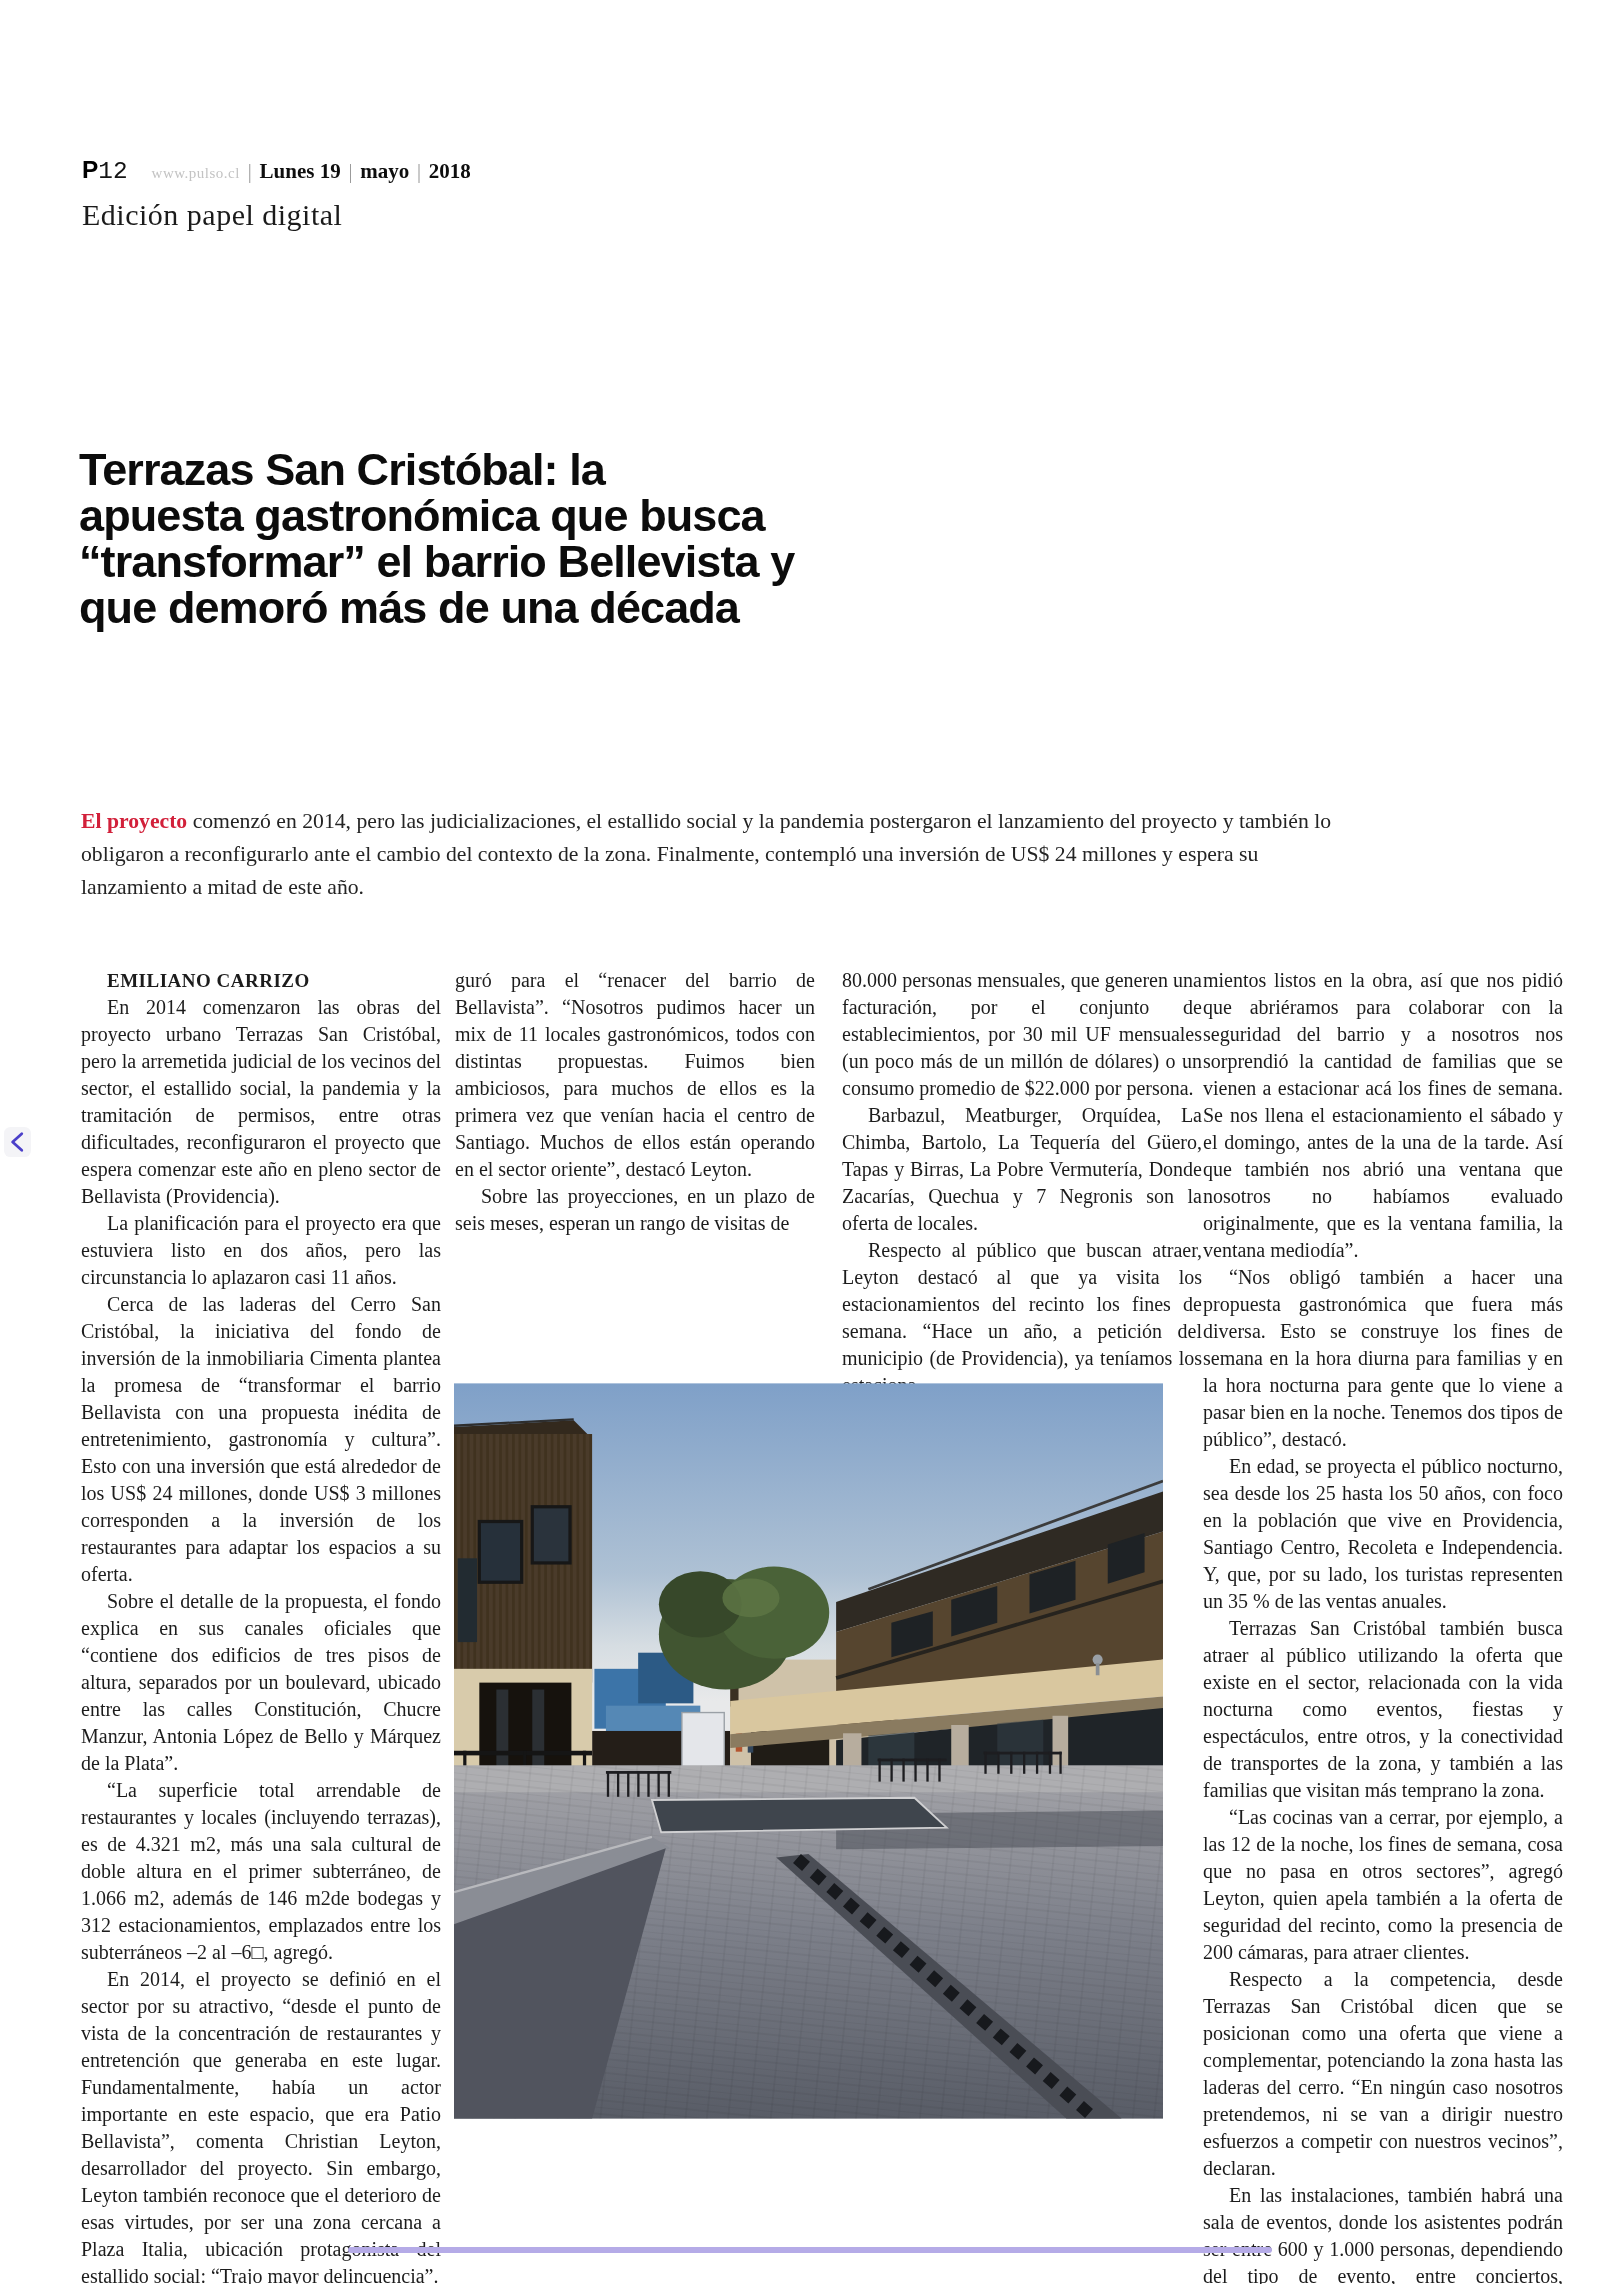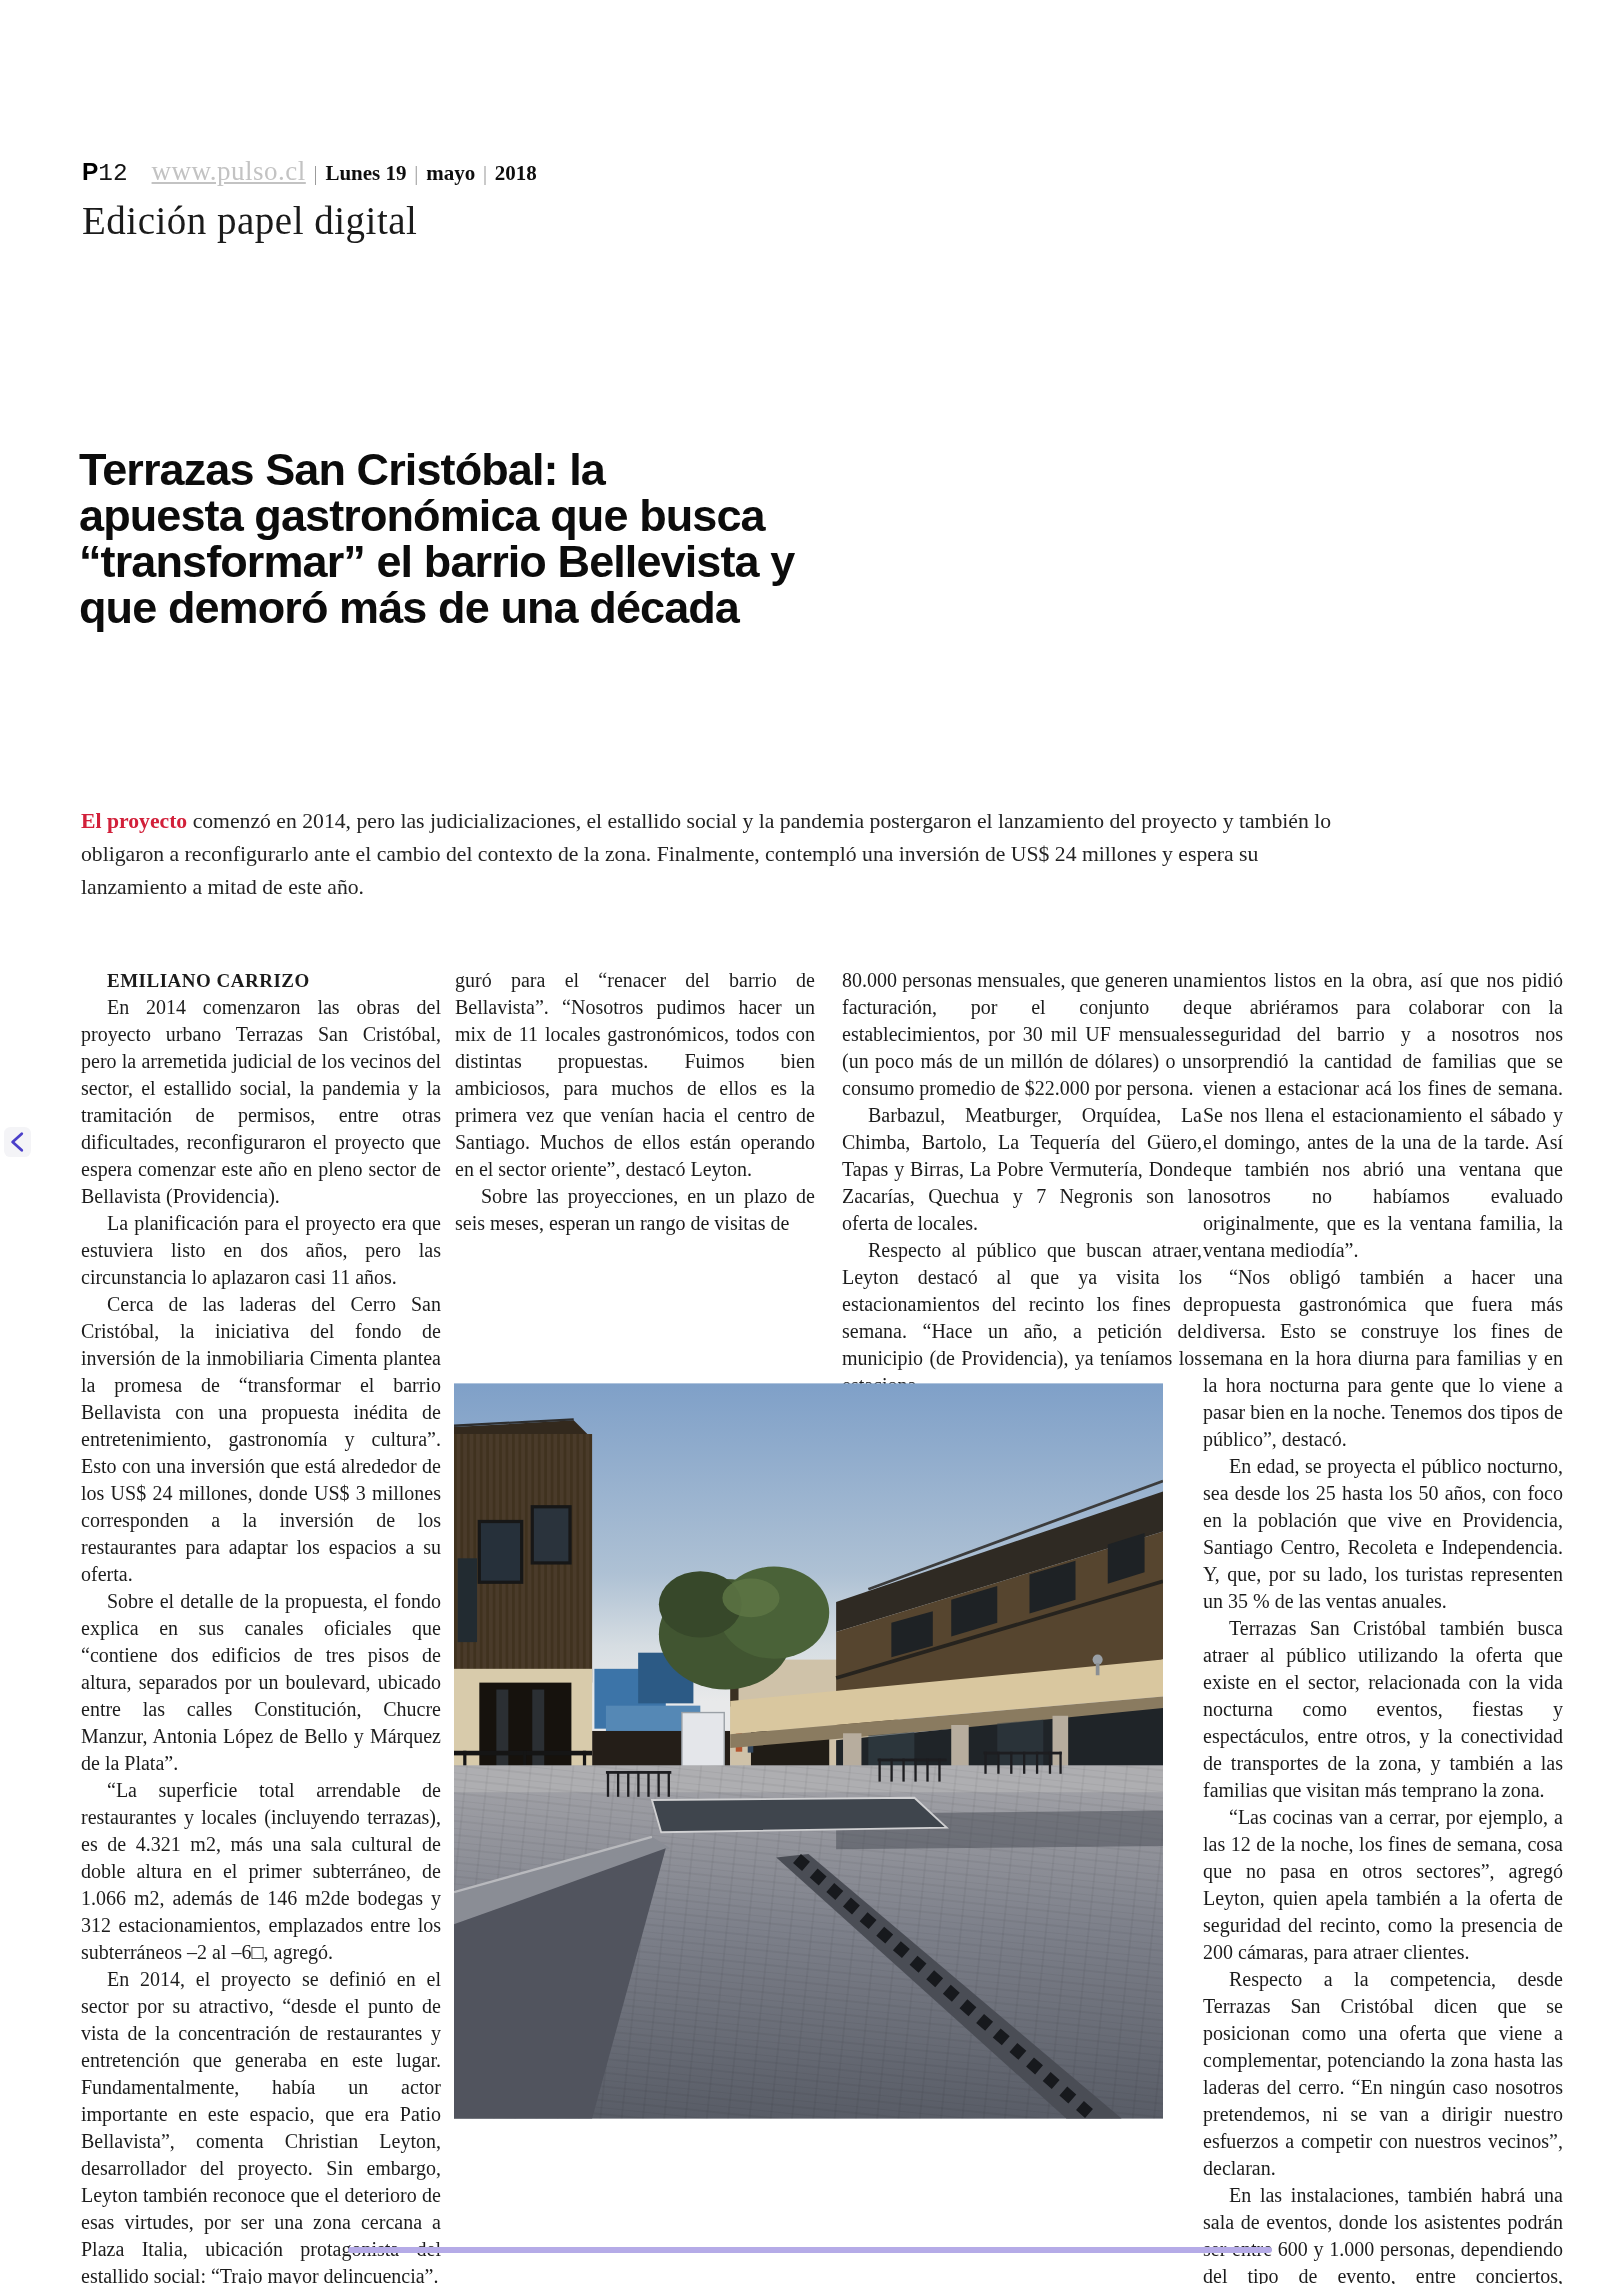--- a/index.html
+++ b/index.html
@@ -3,24 +3,24 @@
 <meta charset="utf-8">
 <style>
   html,body{margin:0;padding:0;background:#ffffff;}
   #page{position:relative;width:1616px;height:2284px;background:#ffffff;overflow:hidden;
         font-family:"Liberation Serif","DejaVu Serif",serif;color:#1d1d1d;}
 
   
   .header{position:absolute;left:82px;top:156px;display:flex;align-items:baseline;white-space:nowrap;}
   .pcode{font-family:"Liberation Sans",sans-serif;font-weight:700;font-size:24.4px;color:#000;}
   .pnum{font-family:Liberation Mono, monospace;font-weight:400;font-size:24.4px;color:#141414;margin-right:24px;}
-  .site{color:#c3c3c3;font-size:27px;letter-spacing:0.5px;text-decoration:underline;}
+  .site{color:#c3c3c3;font-size:15px;letter-spacing:0.5px;}
   .sep{color:#9b9b9b;font-weight:400;font-size:20px;padding:0 7.8px;}
   .datepart{font-weight:700;font-size:21px;color:#0e0e0e;}
-  .edition{position:absolute;left:82px;top:198px;font-size:39px;color:#1b1b1b;letter-spacing:0.5px;}
+  .edition{position:absolute;left:82px;top:198px;font-size:30px;color:#1b1b1b;letter-spacing:0.5px;}
 
   
   .backbtn{position:absolute;left:3.7px;top:1127px;width:27px;height:30px;border-radius:6.4px;
            background:#f4f4f7;border:0;display:flex;align-items:center;justify-content:center;cursor:pointer;padding:0;}
 
   
   .headline{position:absolute;left:79px;top:417px;font-family:"Liberation Sans",sans-serif;font-weight:700;
             font-size:45px;line-height:46px;letter-spacing:-0.9px;color:#0c0c0c;white-space:pre-line;}
   .lead{position:absolute;left:81px;top:805px;width:1283px;font-size:21.7px;line-height:33px;color:#242424;margin:0;}
   .lead b{font-weight:700;}

